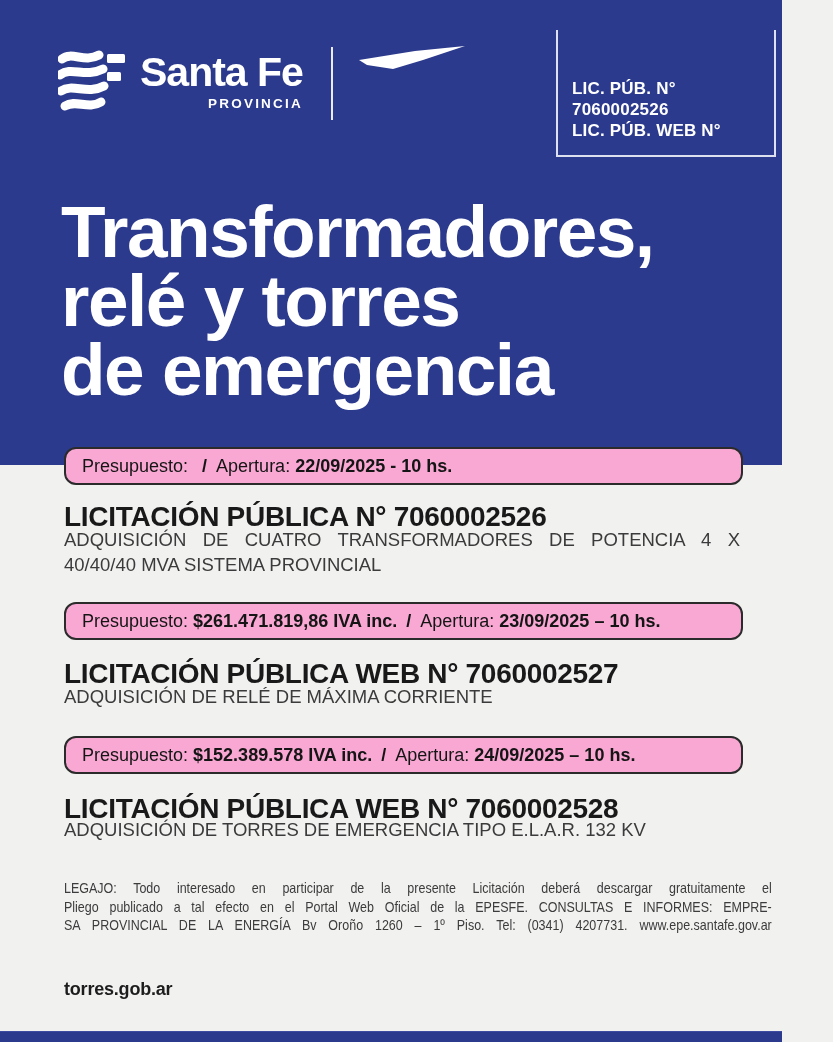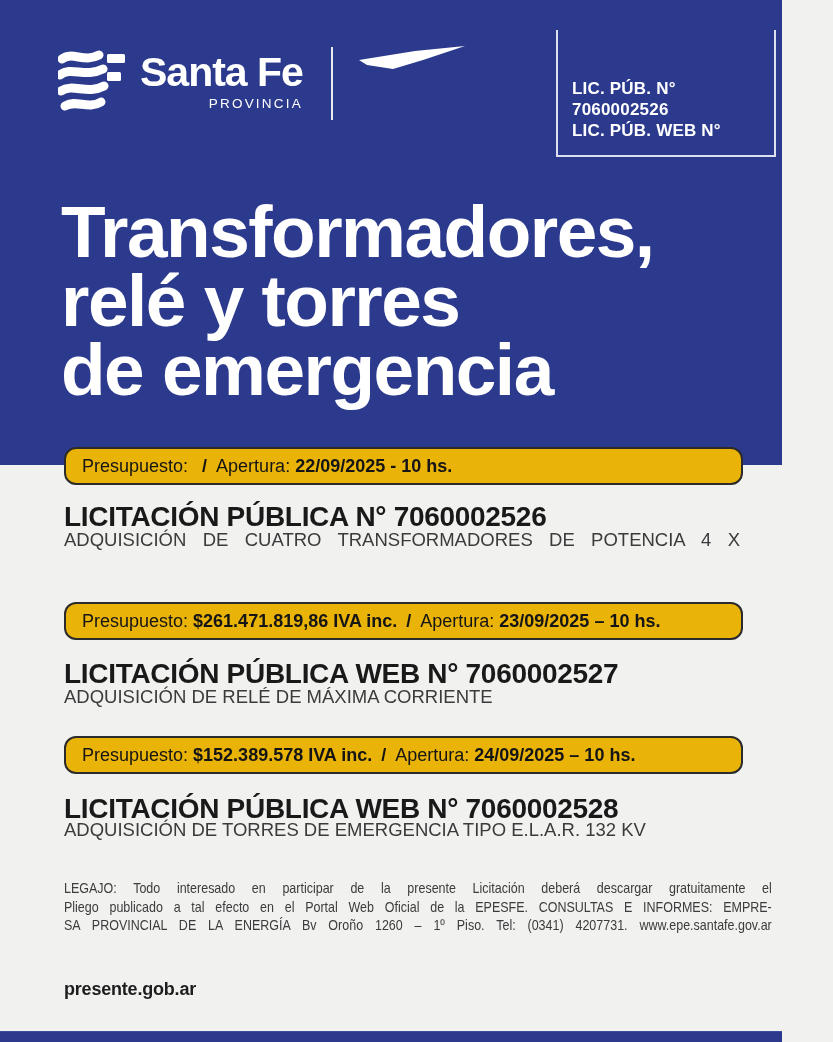--- a/index.html
+++ b/index.html
@@ -15,21 +15,21 @@
   
   .hero{
     position:absolute;left:0;top:0;width:833px;height:465px;
     background:#2c3a8d;
   }
   
   .sf-logo{position:absolute;left:58px;top:50px;display:flex;align-items:flex-start;}
   .sf-icon{width:70px;height:64px;display:block;}
   .sf-word{margin-left:12px;color:#fff;}
   .sf-name{font-size:41px;font-weight:bold;letter-spacing:-1px;line-height:44px;}
-  .sf-prov{font-size:13.5px;font-weight:normal;letter-spacing:2.2px;text-align:right;margin-top:2px;}
+  .sf-prov{font-size:13.5px;font-weight:bold;letter-spacing:2.2px;text-align:right;margin-top:2px;}
   
   .logo-divider{position:absolute;left:331px;top:47px;width:2px;height:73px;background:rgba(255,255,255,.9);}
   
   .epe-logo{position:absolute;left:361px;top:48px;color:#fff;}
   .epe-name{font-size:45px;font-weight:bold;font-style:italic;letter-spacing:2px;line-height:46px;}
   .epe-swoosh{display:block;margin:-2px 0 0 -2px;width:106px;height:24px;}
   
   .lic-box{
     position:absolute;left:556px;top:0;width:220px;height:127px;box-sizing:border-box;
     border:2px solid #dde1ef;border-top:none;
@@ -37,21 +37,21 @@
     color:#fff;font-size:17px;font-weight:bold;line-height:21px;letter-spacing:.2px;margin-top:30px;
   }
   
   .title{
     position:absolute;left:61px;top:197px;
     color:#fff;font-size:73px;font-weight:bold;line-height:69px;letter-spacing:-1.5px;
   }
   
   .pbox{
     position:absolute;left:64px;width:679px;height:38px;box-sizing:border-box;
-    background:#eab308;border:2px solid #2b2b2b;border-radius:12px;
+    background:#f9a8d4;border:2px solid #2b2b2b;border-radius:12px;
     display:flex;align-items:center;padding:0 10px 0 16px;
     font-size:18px;color:#151515;white-space:nowrap;overflow:hidden;
   }
   .pbox .b{font-weight:bold;}
   .pbox .lbl{margin-right:5px;}
   .pbox .sep{margin:0 9px;font-weight:bold;}
   .pbox .lbl2{margin-right:5px;}
   .pbox-1{top:447px;}
   .pbox-2{top:602px;}
   .pbox-3{top:736px;}
@@ -136,20 +136,21 @@
 
   <div class="pbox pbox-1">
     <span class="lbl">Presupuesto:</span>
     <span class="sep">/</span>
     <span class="lbl2">Apertura:</span>
     <span class="b">22/09/2025 - 10 hs.</span>
   </div>
   <div class="sec-heading heading-1">LICITACIÓN PÚBLICA N° 7060002526</div>
   <div class="sec-desc desc-1">
     <div class="just">ADQUISICIÓN DE CUATRO TRANSFORMADORES DE POTENCIA 4 X</div>
+    <div>40/40/40 MVA SISTEMA PROVINCIAL</div>
   </div>
 
   <div class="pbox pbox-2">
     <span class="lbl">Presupuesto:</span>
     <span class="b">$261.471.819,86 IVA inc.</span>
     <span class="sep">/</span>
     <span class="lbl2">Apertura:</span>
     <span class="b">23/09/2025 – 10 hs.</span>
   </div>
   <div class="sec-heading heading-2">LICITACIÓN PÚBLICA WEB N° 7060002527</div>
@@ -168,16 +169,16 @@
   <div class="sec-desc desc-3">
     <div>ADQUISICIÓN DE TORRES DE EMERGENCIA TIPO E.L.A.R. 132 KV</div>
   </div>
 
   <div class="legal">
     <div class="jline">LEGAJO: Todo interesado en participar de la presente Licitación deberá descargar gratuitamente el</div>
     <div class="jline">Pliego publicado a tal efecto en el Portal Web Oficial de la EPESFE. CONSULTAS E INFORMES: EMPRE-</div>
     <div class="jline">SA PROVINCIAL DE LA ENERGÍA Bv Oroño 1260 – 1º Piso. Tel: (0341) 4207731. www.epe.santafe.gov.ar</div>
   </div>
 
-  <div class="site">presente.gob.ar</div>
+  <div class="site">torres.gob.ar</div>
   <div class="footer-bar"></div>
 
 </div>
 
 </body></html>

